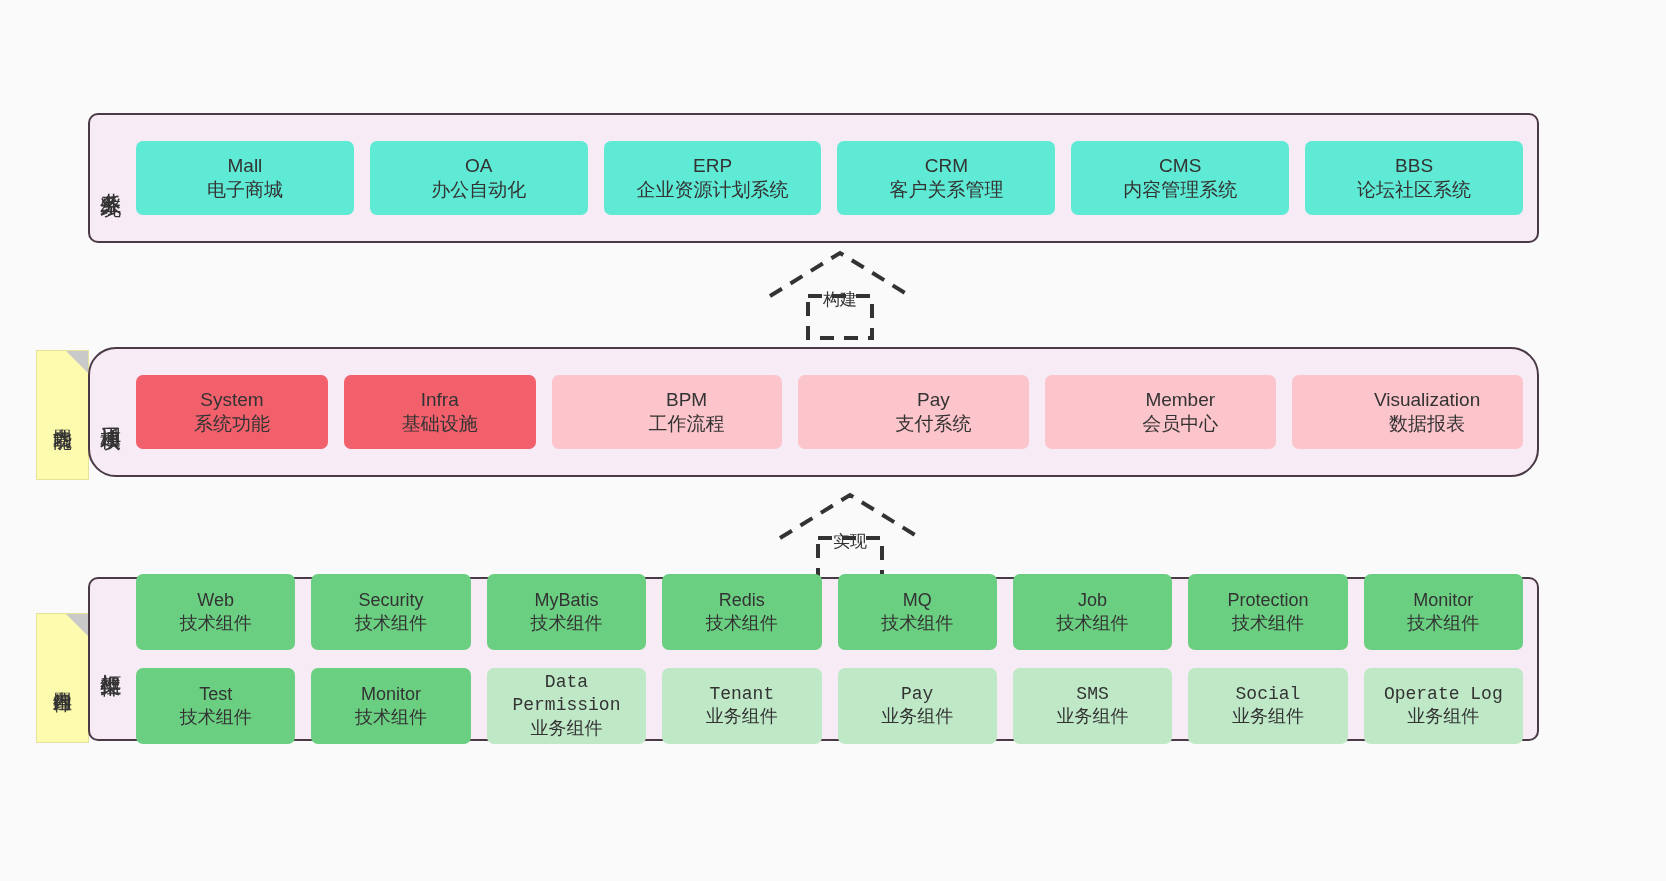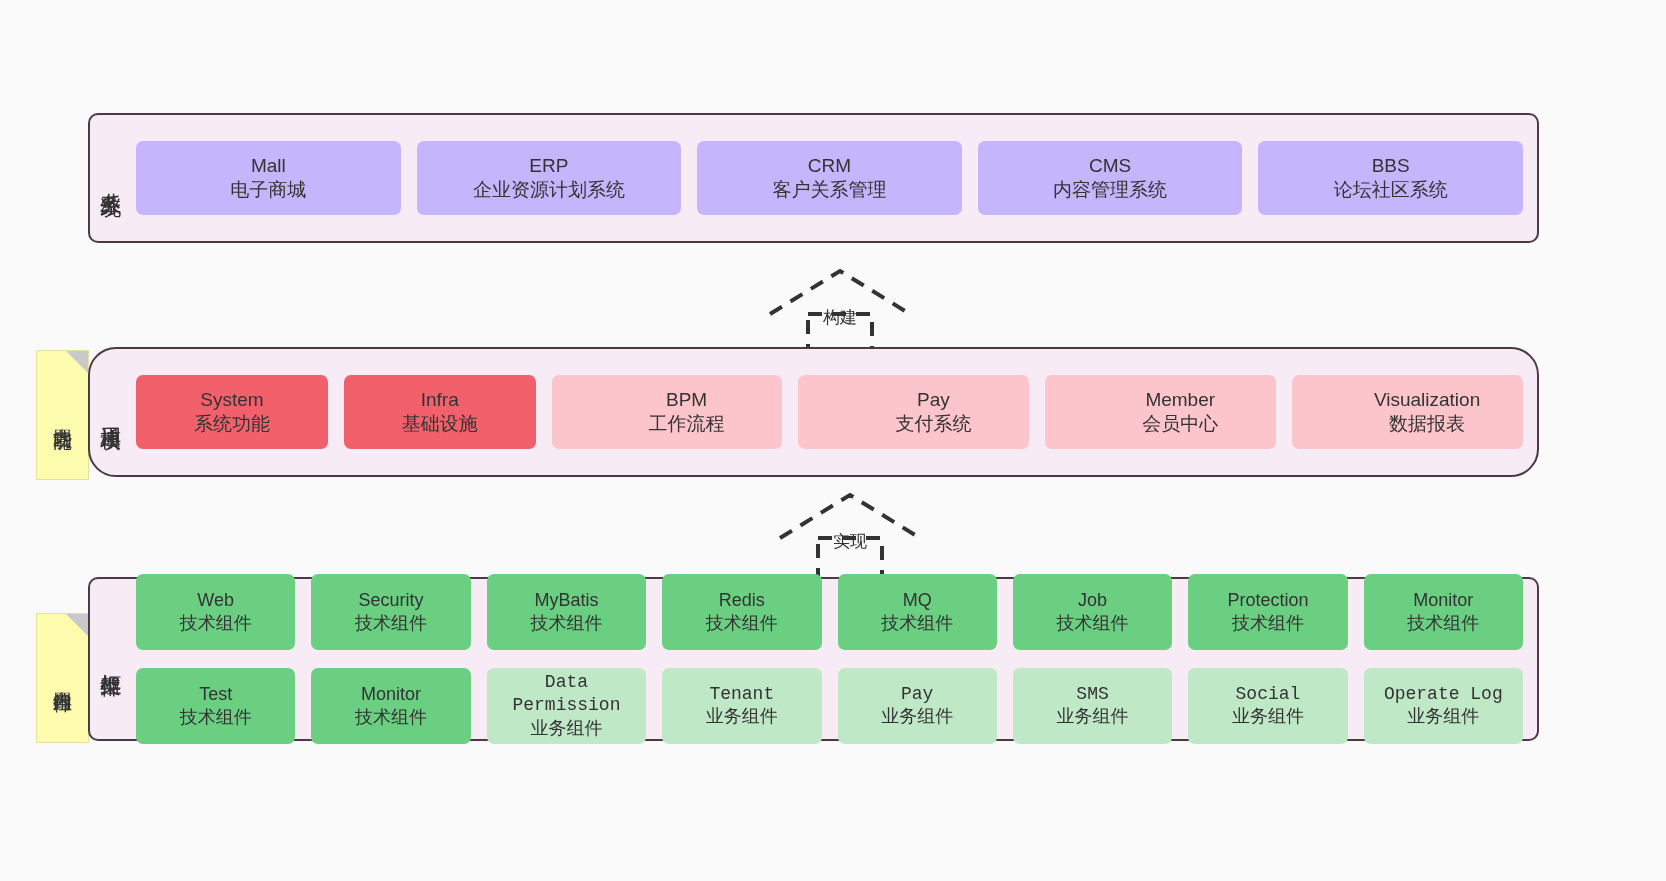--- a/index.html
+++ b/index.html
@@ -82,21 +82,21 @@
   .node .l1 { white-space: normal; }
   .node .l2 { white-space: nowrap; }
 
   
   #layer-business {
     left: 88px;
     top: 113px;
     width: 1451px;
     height: 130px;
   }
-  #layer-business .node { height: 74px; background: #c4b5fd; }
+  #layer-business .node { height: 74px; background: #5eead4; }
 
   
   #layer-modules {
     left: 88px;
     top: 347px;
     width: 1451px;
     height: 130px;
     border-radius: 28px;
   }
   #layer-modules .node { height: 74px; }
@@ -154,35 +154,39 @@
     position: absolute;
     left: 50%;
     transform: translateX(-50%);
     top: 40px;
     font-size: 17px;
     color: #333333;
     background: transparent;
     padding: 0 2px;
     white-space: nowrap;
   }
-  #connector-build { left: 760px; top: 266px; }
+  #connector-build { left: 760px; top: 248px; }
   #connector-implement { left: 770px; top: 490px; }
 </style>
 </head>
 <body>
 
 <div class="canvas">
 
   <div class="layer" id="layer-business">
     <div class="layer-title">业务系统</div>
     <div class="layer-body">
       <div class="row">
         <div class="node">
           <span class="l1">Mall</span>
           <span class="l2">电子商城</span>
+        </div>
+        <div class="node">
+          <span class="l1">OA</span>
+          <span class="l2">办公自动化</span>
         </div>
         <div class="node">
           <span class="l1">ERP</span>
           <span class="l2">企业资源计划系统</span>
         </div>
         <div class="node">
           <span class="l1">CRM</span>
           <span class="l2">客户关系管理</span>
         </div>
         <div class="node">

